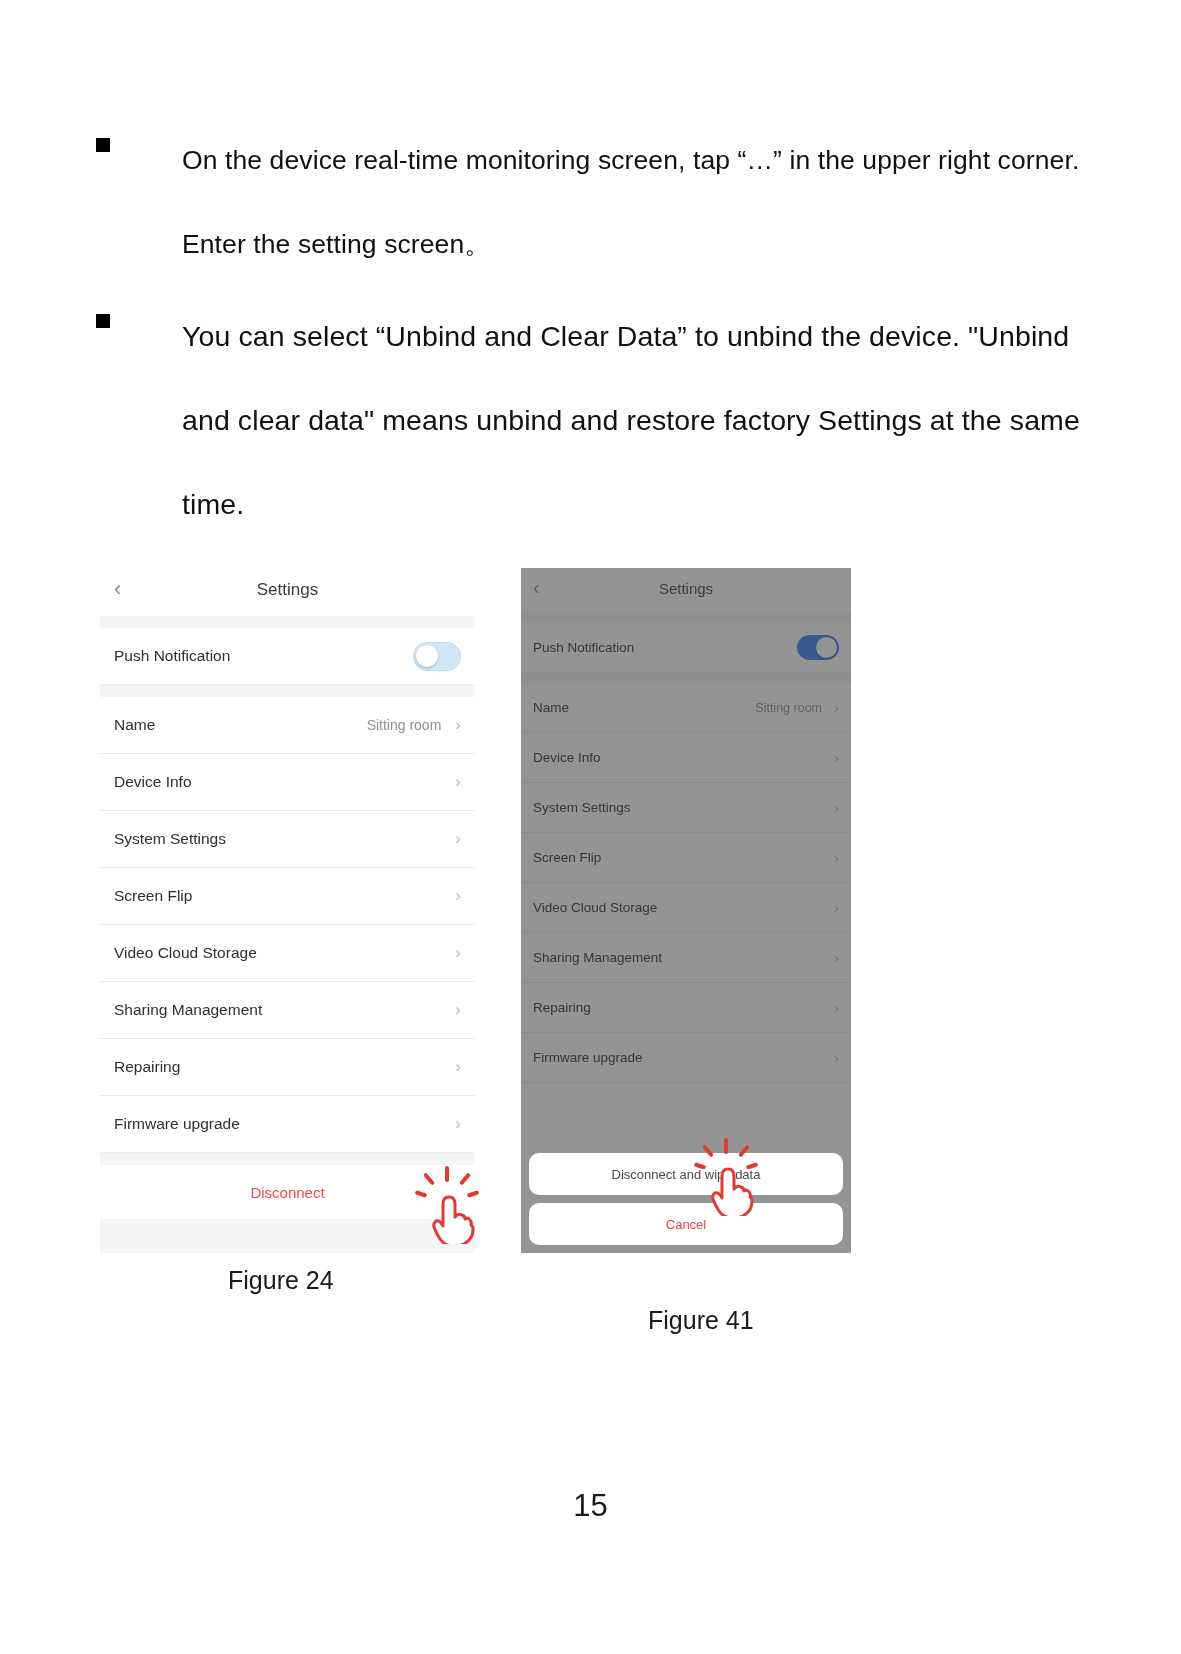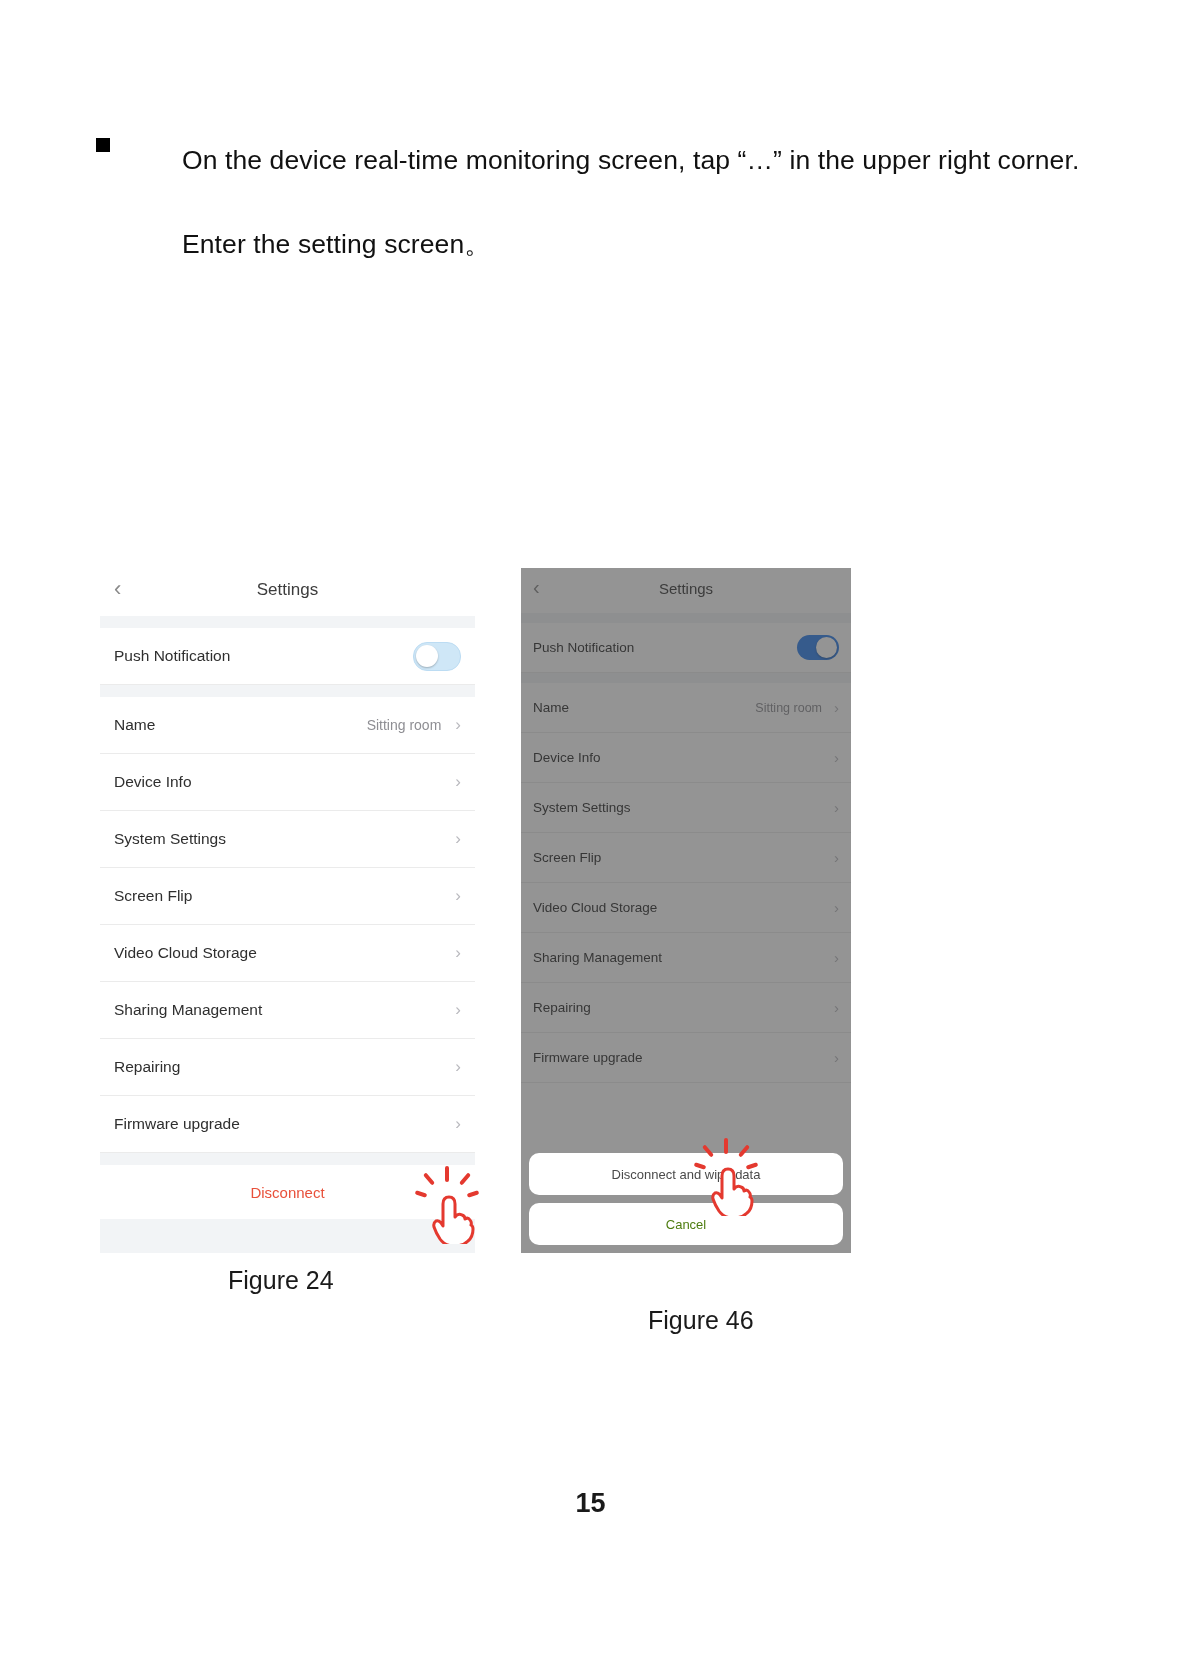--- a/index.html
+++ b/index.html
@@ -236,21 +236,21 @@
     height: 42px;
     background: #ffffff;
     border-radius: 10px;
     display: flex;
     align-items: center;
     justify-content: center;
     font-size: 13px;
     color: #4a4a4a;
     margin-bottom: 8px;
   }
-  .sheet-btn.cancel { color: #4d7c0f; margin-bottom: 0; }
+  .sheet-btn.cancel { color: #ef4444; margin-bottom: 0; }
 
   
   .tap {
     position: absolute;
     z-index: 20;
     width: 70px;
     height: 78px;
   }
   .tap .rays span {
     position: absolute;
@@ -266,32 +266,35 @@
     color: #1a1a1a;
   }
   .caption.c24 { left: 228px; top: 698px; }
   .caption.c25 { left: 648px; top: 738px; }
 
   .page-number {
     position: absolute;
     left: 0; right: 0;
     top: 1488px;
     text-align: center;
-    font-size: 27px;
+    font-size: 31px;
     color: #1a1a1a;
-    font-weight: bold;
   }
 </style>
 </head>
 <body>
 
 <div class="doc-body">
   <div class="bullet-row">
     <div class="bullet-marker"></div>
     <div class="bullet-text">On the device real-time monitoring screen, tap “…” in the upper right corner. Enter the setting screen。</div>
+  </div>
+  <div class="bullet-row big">
+    <div class="bullet-marker"></div>
+    <div class="bullet-text">You can select “Unbind and Clear Data” to unbind the device. "Unbind and clear data" means unbind and restore factory Settings at the same time.</div>
   </div>
 </div>
 
 <div class="figures">
 
   <div class="phone24">
     <div class="navbar">
       <div class="nav-back">‹</div>
       <div class="nav-title">Settings</div>
     </div>
@@ -427,16 +430,16 @@
       <span style="left:48px; top:6px; width:4px; height:14px; transform:rotate(40deg);"></span>
       <span style="left:4px;  top:22px; width:4px; height:12px; transform:rotate(-72deg);"></span>
       <span style="left:56px; top:22px; width:4px; height:12px; transform:rotate(72deg);"></span>
     </div>
     <svg class="hand-svg" width="54" height="52" viewBox="0 0 54 52">
       <path d="M20 12 q0-7 6-7 t6 7 v13 q3-4 7-2 q3 1 3 4 q3-2 5 1 q2 2 1 5 q2 1 2 4 q0 8-5 12 q-5 5-14 5 q-9 0-14-7 q-4-6-6-12 q-1-4 2-6 q3-1 5 2 l2 3 z" fill="#ffffff" stroke="#e4392f" stroke-width="3" stroke-linejoin="round"></path>
     </svg>
   </div>
 
   <div class="caption c24">Figure 24</div>
-  <div class="caption c25">Figure 46</div>
+  <div class="caption c25">Figure 41</div>
 </div>
 
 <div class="page-number">15</div>
 
 </body></html>

